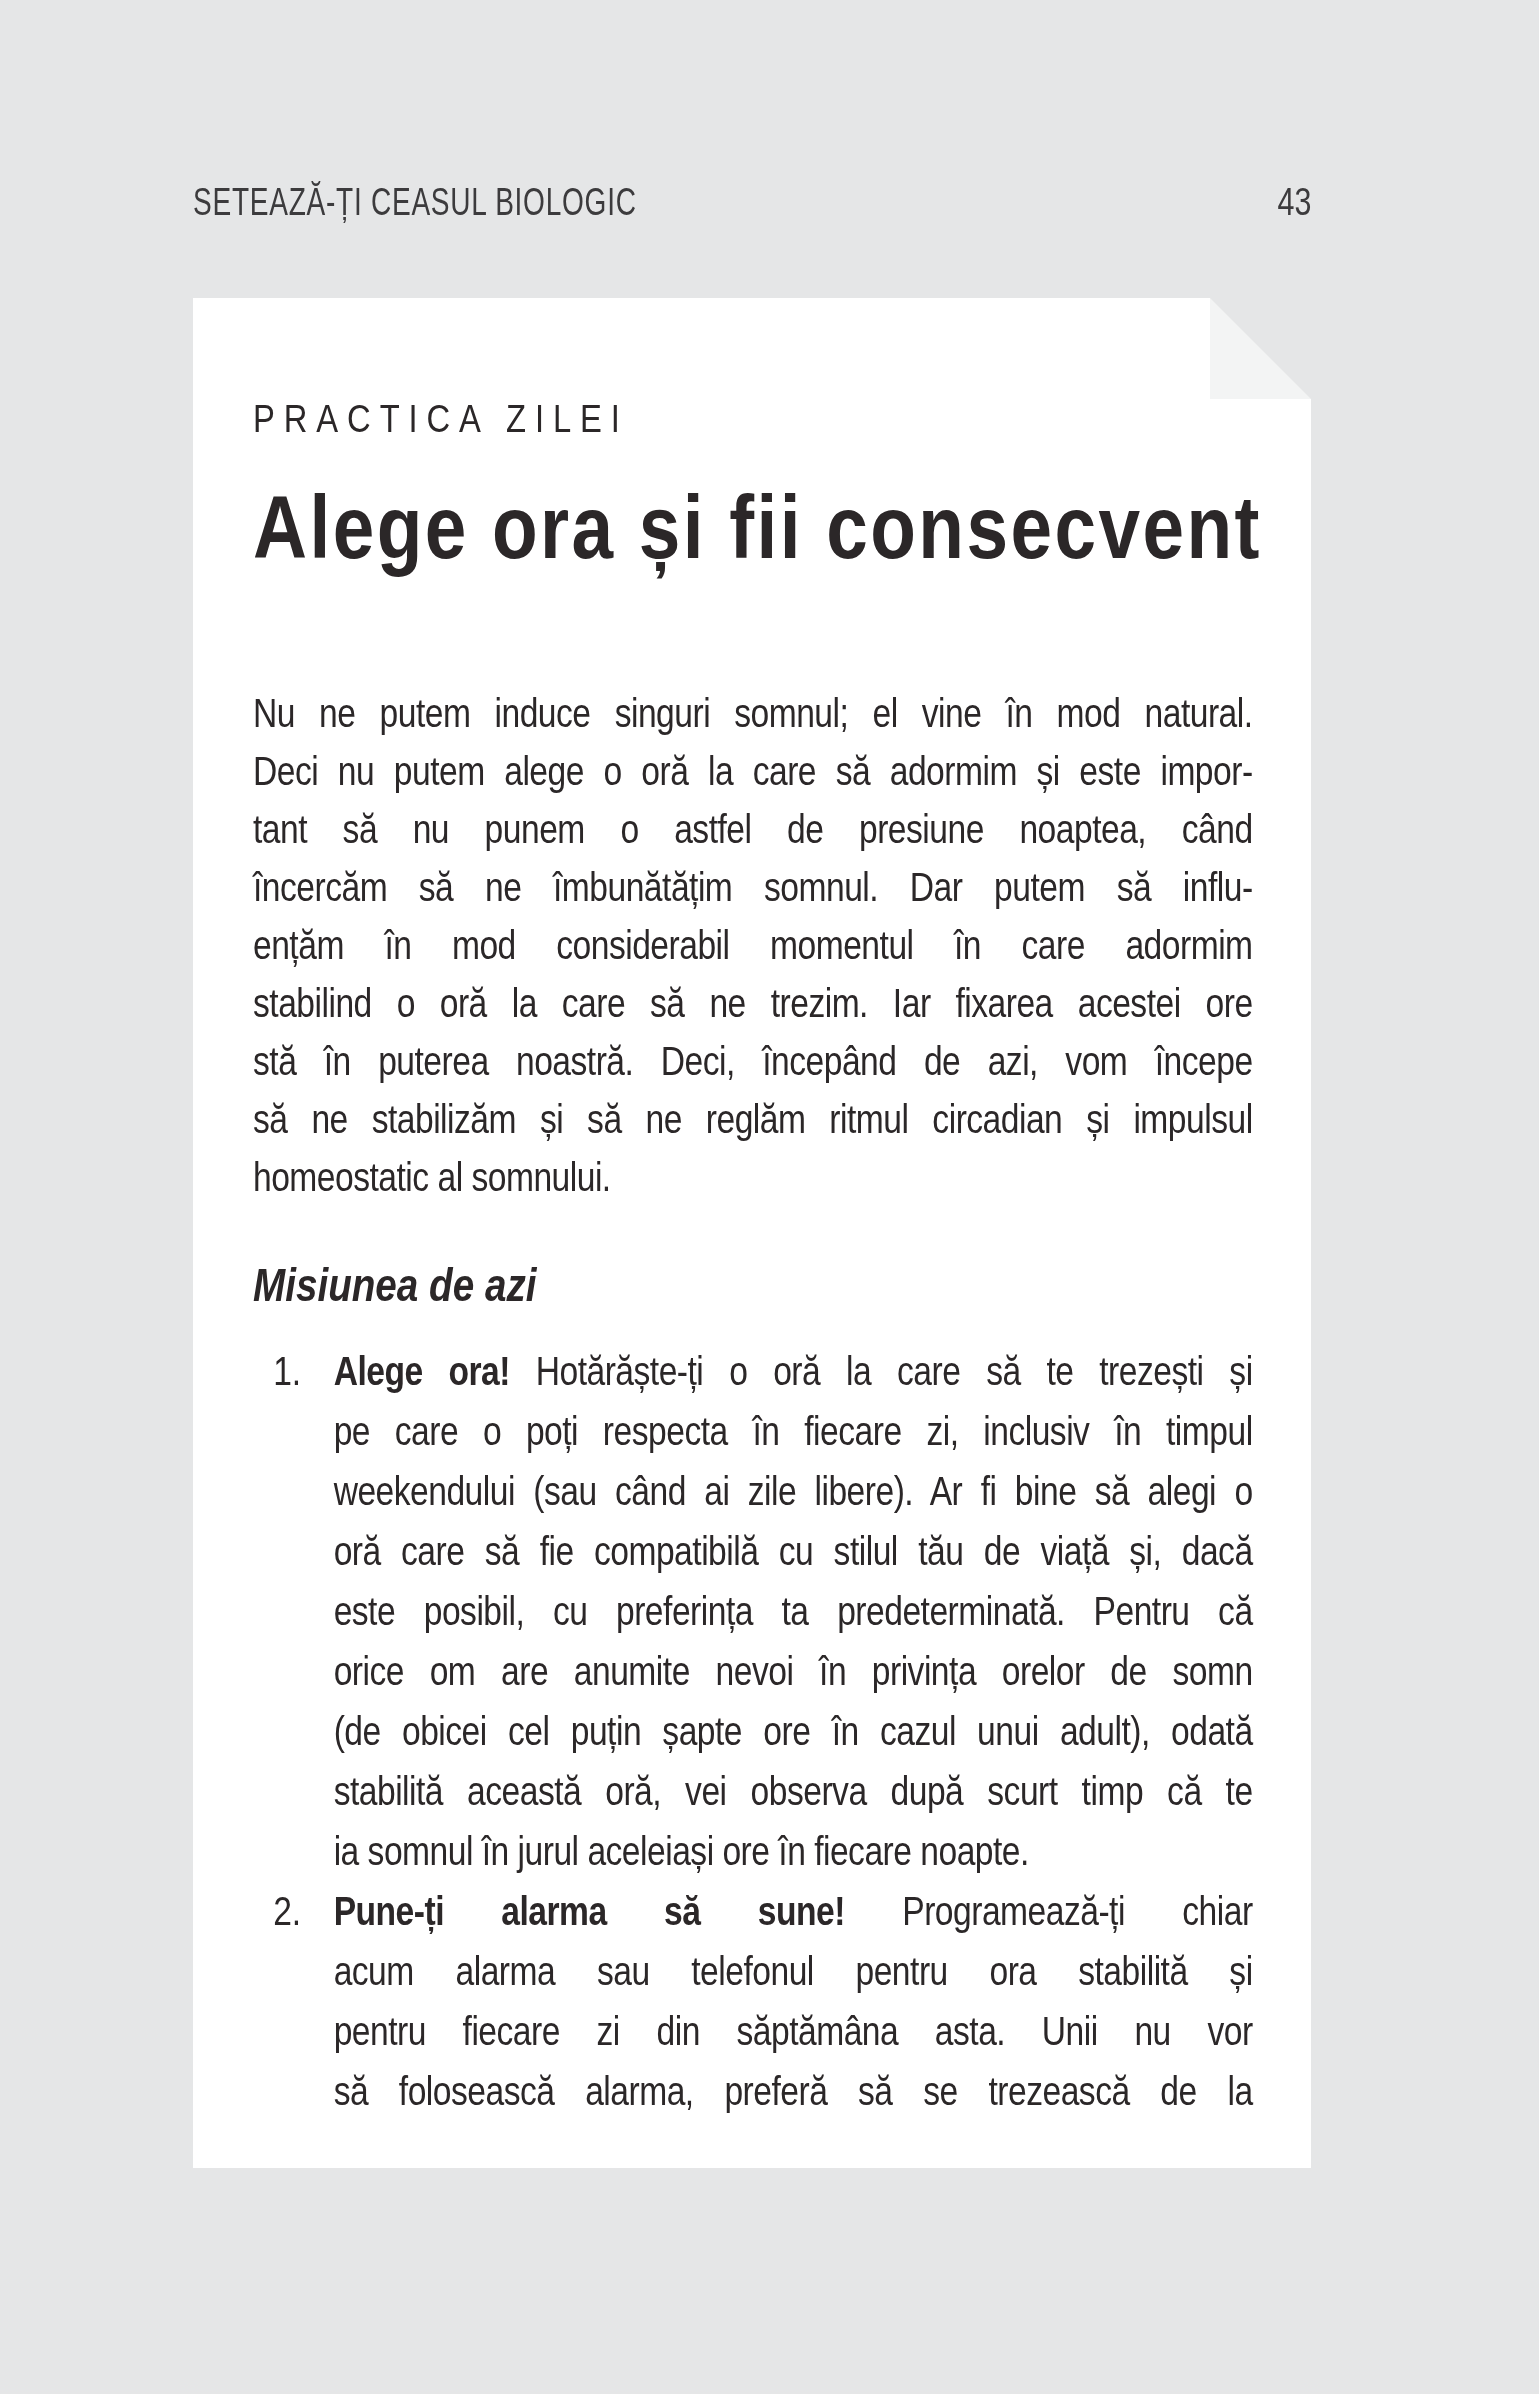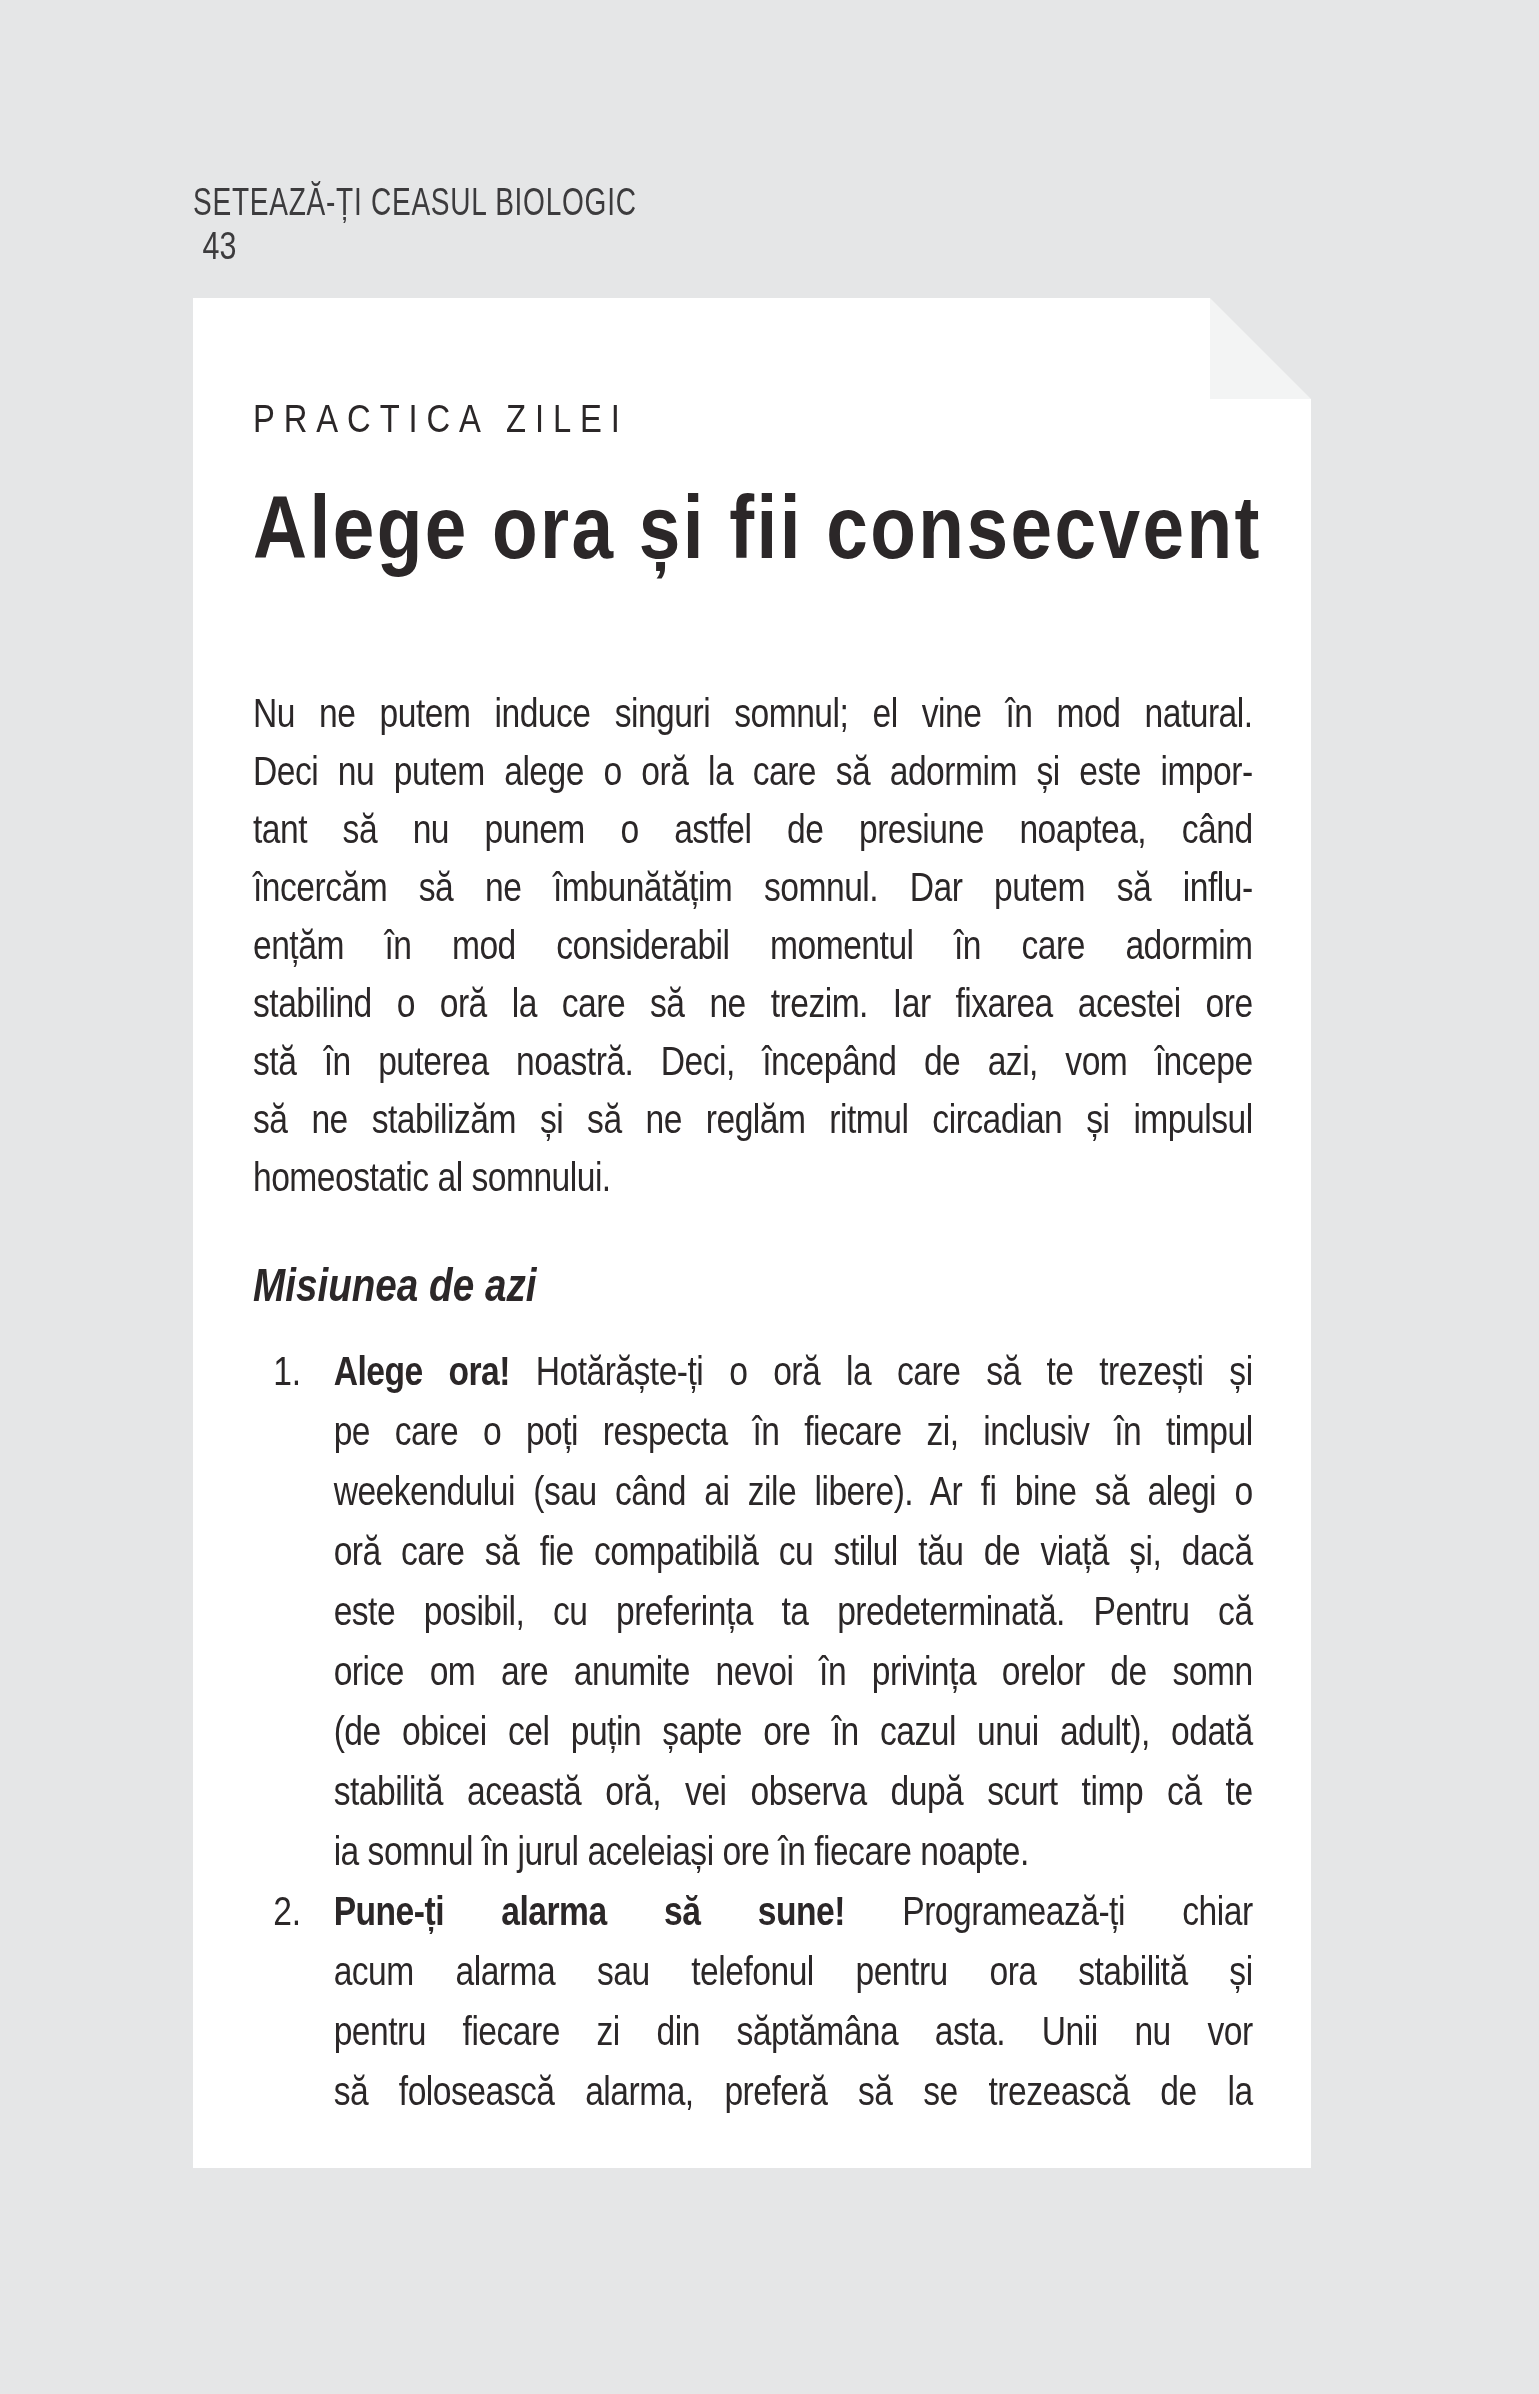--- a/index.html
+++ b/index.html
@@ -12,21 +12,20 @@
     background:var(--bg);
     font-family:"Liberation Sans", sans-serif;
     color:var(--ink);
     position:relative;
     overflow:hidden;
   }
   .running-head{
     position:absolute; left:193px; right:228px; top:180px;
     display:flex; justify-content:space-between; align-items:baseline;
     color:var(--head);
-    flex-direction:column;
   }
   .rh-title{
     font-size:39px; letter-spacing:1px; white-space:nowrap;
     transform:scaleX(0.72); transform-origin:left bottom;
   }
   .rh-page{
     font-size:39px; white-space:nowrap;
     transform:scaleX(0.78); transform-origin:right bottom;
   }
   .card{

